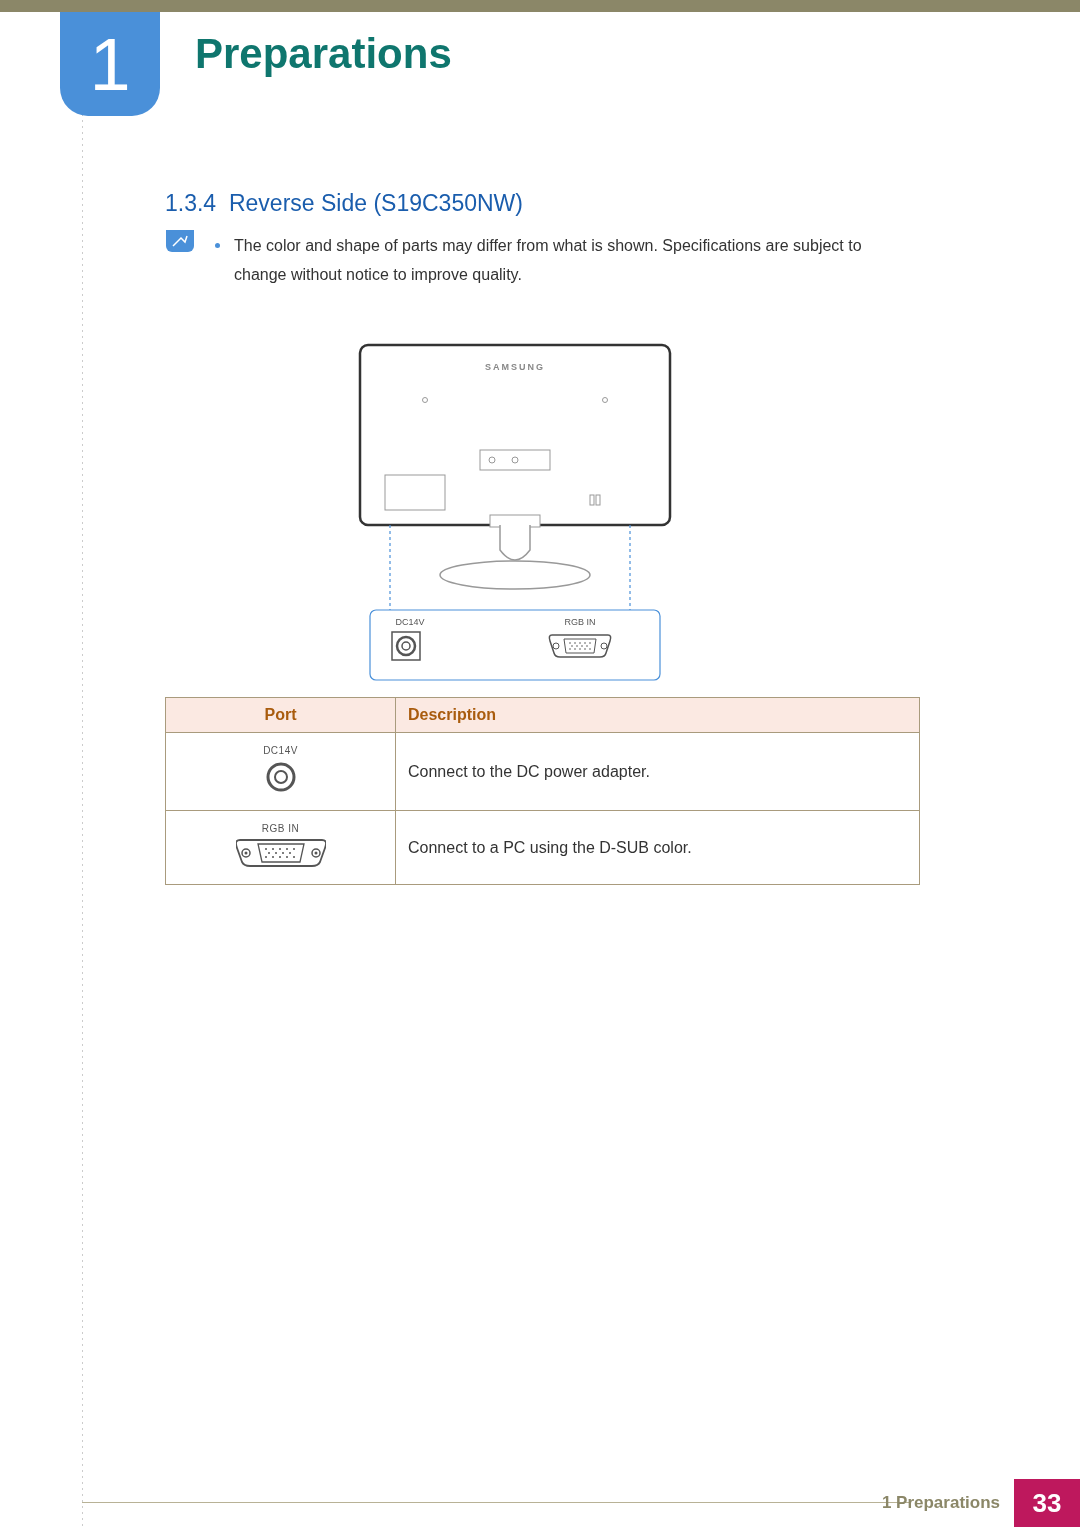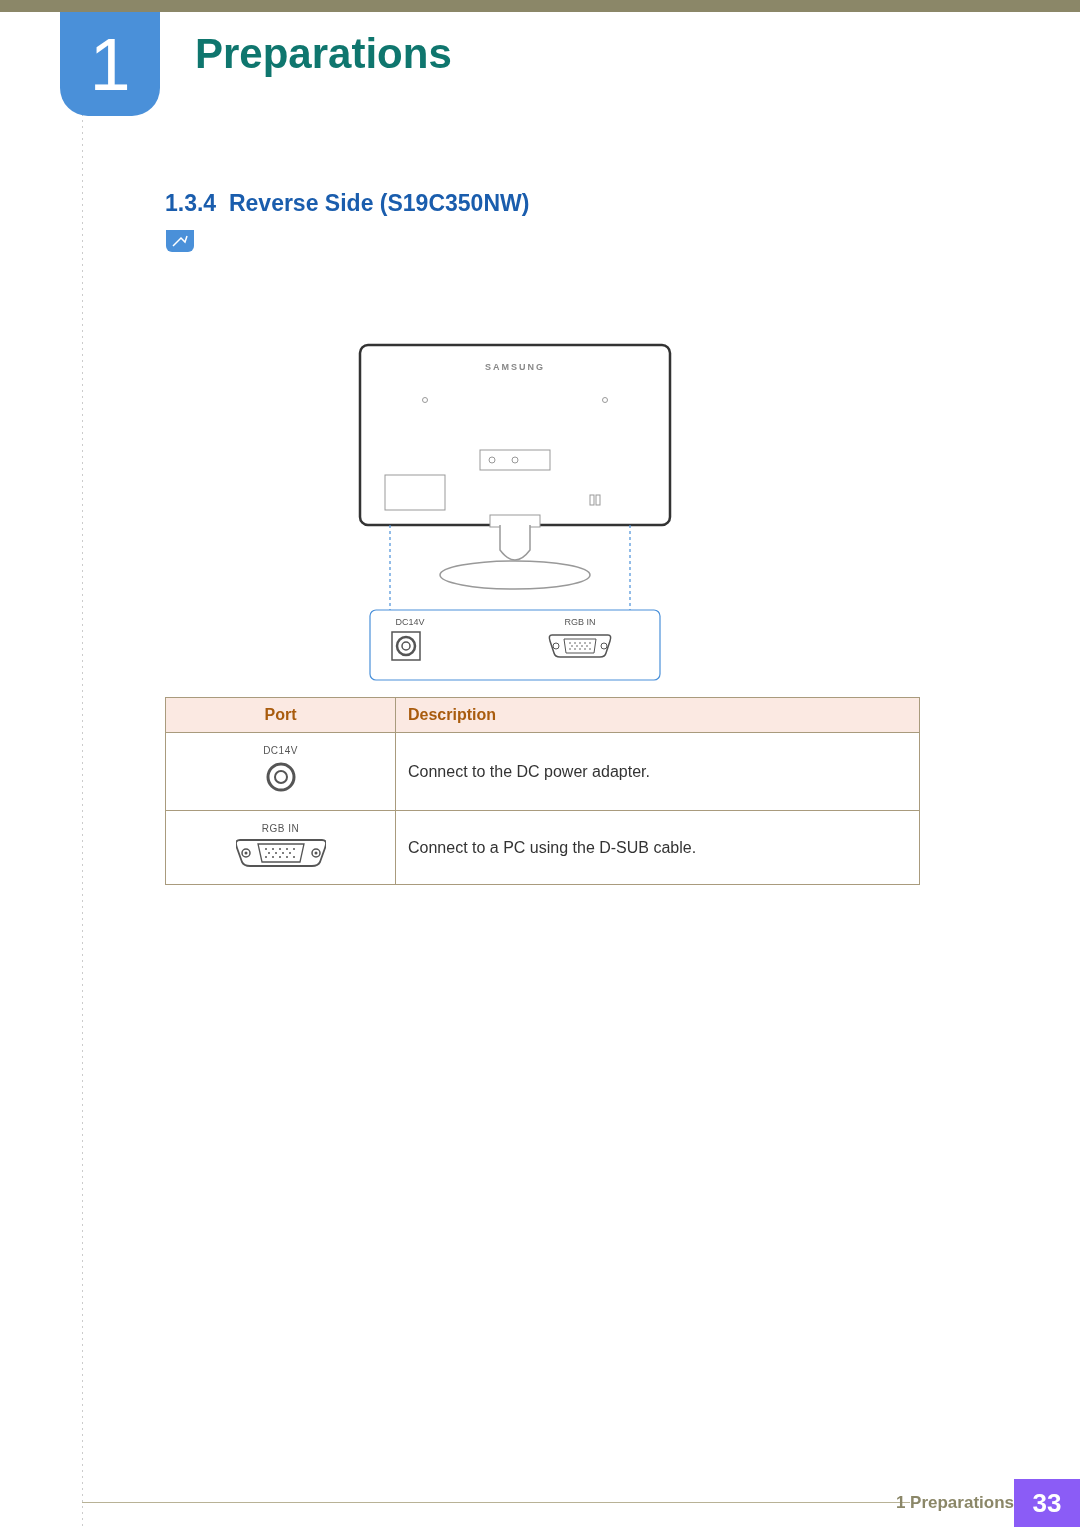--- a/index.html
+++ b/index.html
@@ -53,21 +53,21 @@
     width: 1px;
     height: 100%;
     background: repeating-linear-gradient(to bottom, #ccc 0, #ccc 2px, transparent 2px, transparent 6px);
     z-index: -1;
   }
   .section-heading {
     position: absolute;
     top: 190px;
     left: 165px;
     font-size: 23px;
-    font-weight: bold;
+    font-weight: normal;
     color: #1a5dad;
   }
   .note-icon {
     position: absolute;
     top: 230px;
     left: 166px;
     width: 28px;
     height: 22px;
     background: #4a90d9;
     border-bottom-left-radius: 6px;
@@ -152,28 +152,28 @@
     position: absolute;
     bottom: 24px;
     left: 82px;
     right: 170px;
     height: 1px;
     background: #b8b296;
   }
   .footer-chapter-label {
     display: flex;
     align-items: center;
-    padding-right: 0;
+    padding-right: 14px;
     font-size: 17px;
     color: #8b8768;
     font-weight: bold;
   }
   .footer-page-box {
     width: 66px;
-    background: #8b5cf6;
+    background: #be185d;
     color: #fff;
     display: flex;
     align-items: center;
     justify-content: center;
     font-size: 26px;
     font-weight: bold;
   }
 </style>
 </head>
 <body>
@@ -191,20 +191,24 @@
   <span>1.3.4</span>&nbsp;&nbsp;<span>Reverse Side (S19C350NW)</span>
 </div>
 
 <div class="note-icon">
   <svg width="18" height="14" viewBox="0 0 18 14">
     <path d="M2 12 L10 4 L14 8 L16 2" stroke="#fff" stroke-width="1.5" fill="none"></path>
   </svg>
 </div>
 
 <div class="note-list">
+  <div class="bullet-row">
+    <div class="bullet-dot"></div>
+    <div>The color and shape of parts may differ from what is shown. Specifications are subject to change without notice to improve quality.</div>
+  </div>
 </div>
 
 <div class="diagram">
   <svg width="330" height="350" viewBox="0 0 330 350">
 
     <rect x="10" y="5" width="310" height="180" rx="8" ry="8" fill="#fff" stroke="#333" stroke-width="2.5"></rect>
 
     <text x="165" y="30" text-anchor="middle" font-size="9" font-weight="bold" fill="#888" letter-spacing="2">SAMSUNG</text>
 
     <circle cx="75" cy="60" r="2.5" fill="none" stroke="#999"></circle>
@@ -303,21 +307,21 @@
                 <circle cx="47" cy="15" r="1"></circle>
                 <circle cx="54" cy="15" r="1"></circle>
               <circle cx="30" cy="19" r="1"></circle>
                 <circle cx="37" cy="19" r="1"></circle>
                 <circle cx="44" cy="19" r="1"></circle>
                 <circle cx="51" cy="19" r="1"></circle>
                 <circle cx="58" cy="19" r="1"></circle>
             </g>
           </svg>
         </td>
-        <td>Connect to a PC using the D-SUB cable.</td>
+        <td>Connect to a PC using the D-SUB color.</td>
       </tr>
     </tbody>
   </table>
 </div>
 
 <div class="footer-left-line"></div>
 <div class="footer-bar">
   <div class="footer-chapter-label">1 Preparations</div>
   <div class="footer-page-box">33</div>
 </div>

